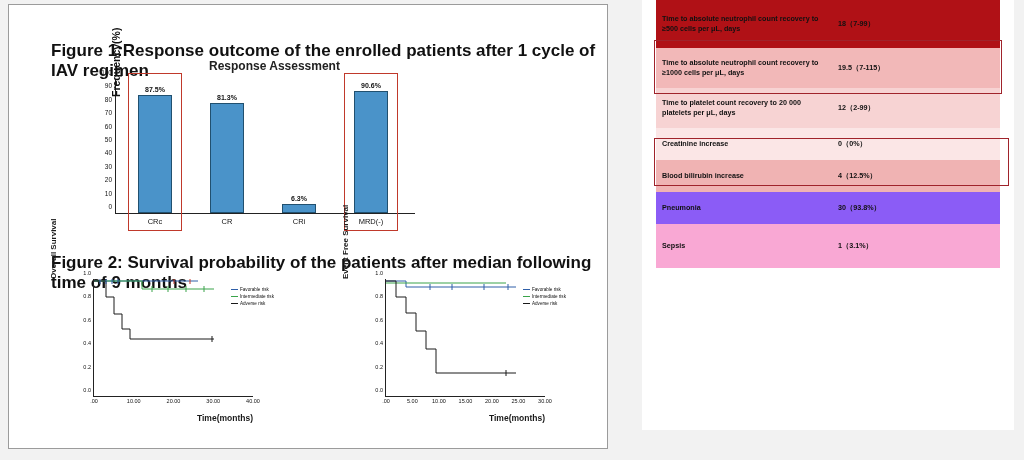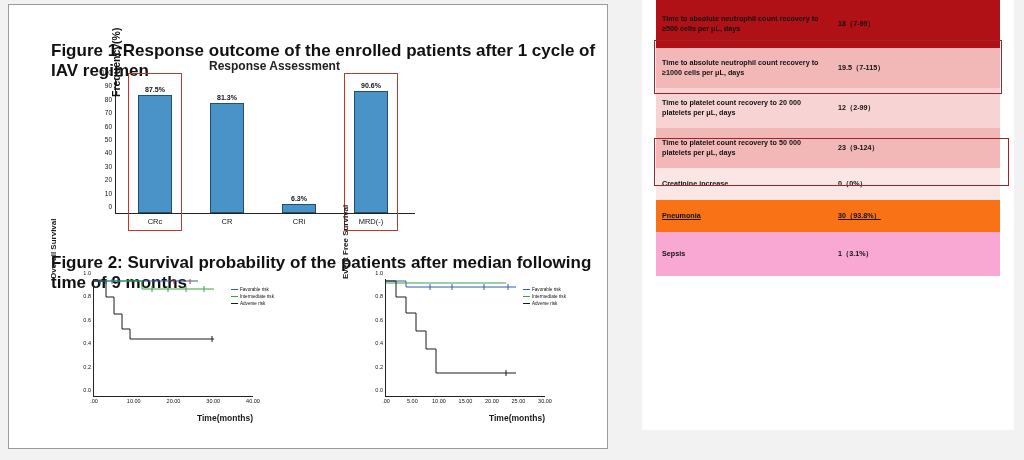--- a/index.html
+++ b/index.html
@@ -116,21 +116,21 @@
   }
   #safety-table td.c1 { width:176px; }
   #safety-table td.c2 { width:168px; }
   tr.r0 td { background:#b01116; color:#fff; height:48px; }
   tr.r1 td { background:#f2b8b8; height:40px; }
   tr.r2 td { background:#f7d3d3; height:40px; }
   tr.r3 td { background:#f2b8b8; height:40px; }
   tr.r4 td { background:#fbe6e6; height:32px; }
   tr.r5 td { background:#f0b3b3; height:32px; }
   tr.r6 td { background:#eca3a3; height:32px; }
-  tr.r7 td { background:#f97316; height:32px;text-decoration:underline; }
+  tr.r7 td { background:#8b5cf6; height:32px; }
   tr.r8 td { background:#f9a8d4; height:44px; }
   .tbl-hl {
     position:absolute; border:1.8px solid #a0232b; pointer-events:none;
   }
 </style>
 </head>
 <body>
 
 <div id="left-panel">
 
@@ -284,28 +284,28 @@
         <td class="c2">18（7-99）</td>
       </tr>
       <tr class="r1">
         <td class="c1">Time to absolute neutrophil count recovery to ≥1000 cells per μL, days</td>
         <td class="c2">19.5（7-115）</td>
       </tr>
       <tr class="r2">
         <td class="c1">Time to platelet count recovery to 20 000 platelets per μL, days</td>
         <td class="c2">12（2-99）</td>
       </tr>
-      <tr class="r3">
-        <td class="c1">Time to platelet count recovery to 50 000 platelets per μL, days</td>
-        <td class="c2">23（9-124）</td>
-      </tr>
       <tr class="r4">
         <td class="c1">Creatinine increase</td>
         <td class="c2">0（0%）</td>
       </tr>
+      <tr class="r5">
+        <td class="c1">Blood bilirubin increase</td>
+        <td class="c2">4（12.5%）</td>
+      </tr>
       <tr class="r7">
         <td class="c1">Pneumonia</td>
         <td class="c2">30（93.8%）</td>
       </tr>
       <tr class="r8">
         <td class="c1">Sepsis</td>
         <td class="c2">1（3.1%）</td>
       </tr>
     </tbody>
   </table>

